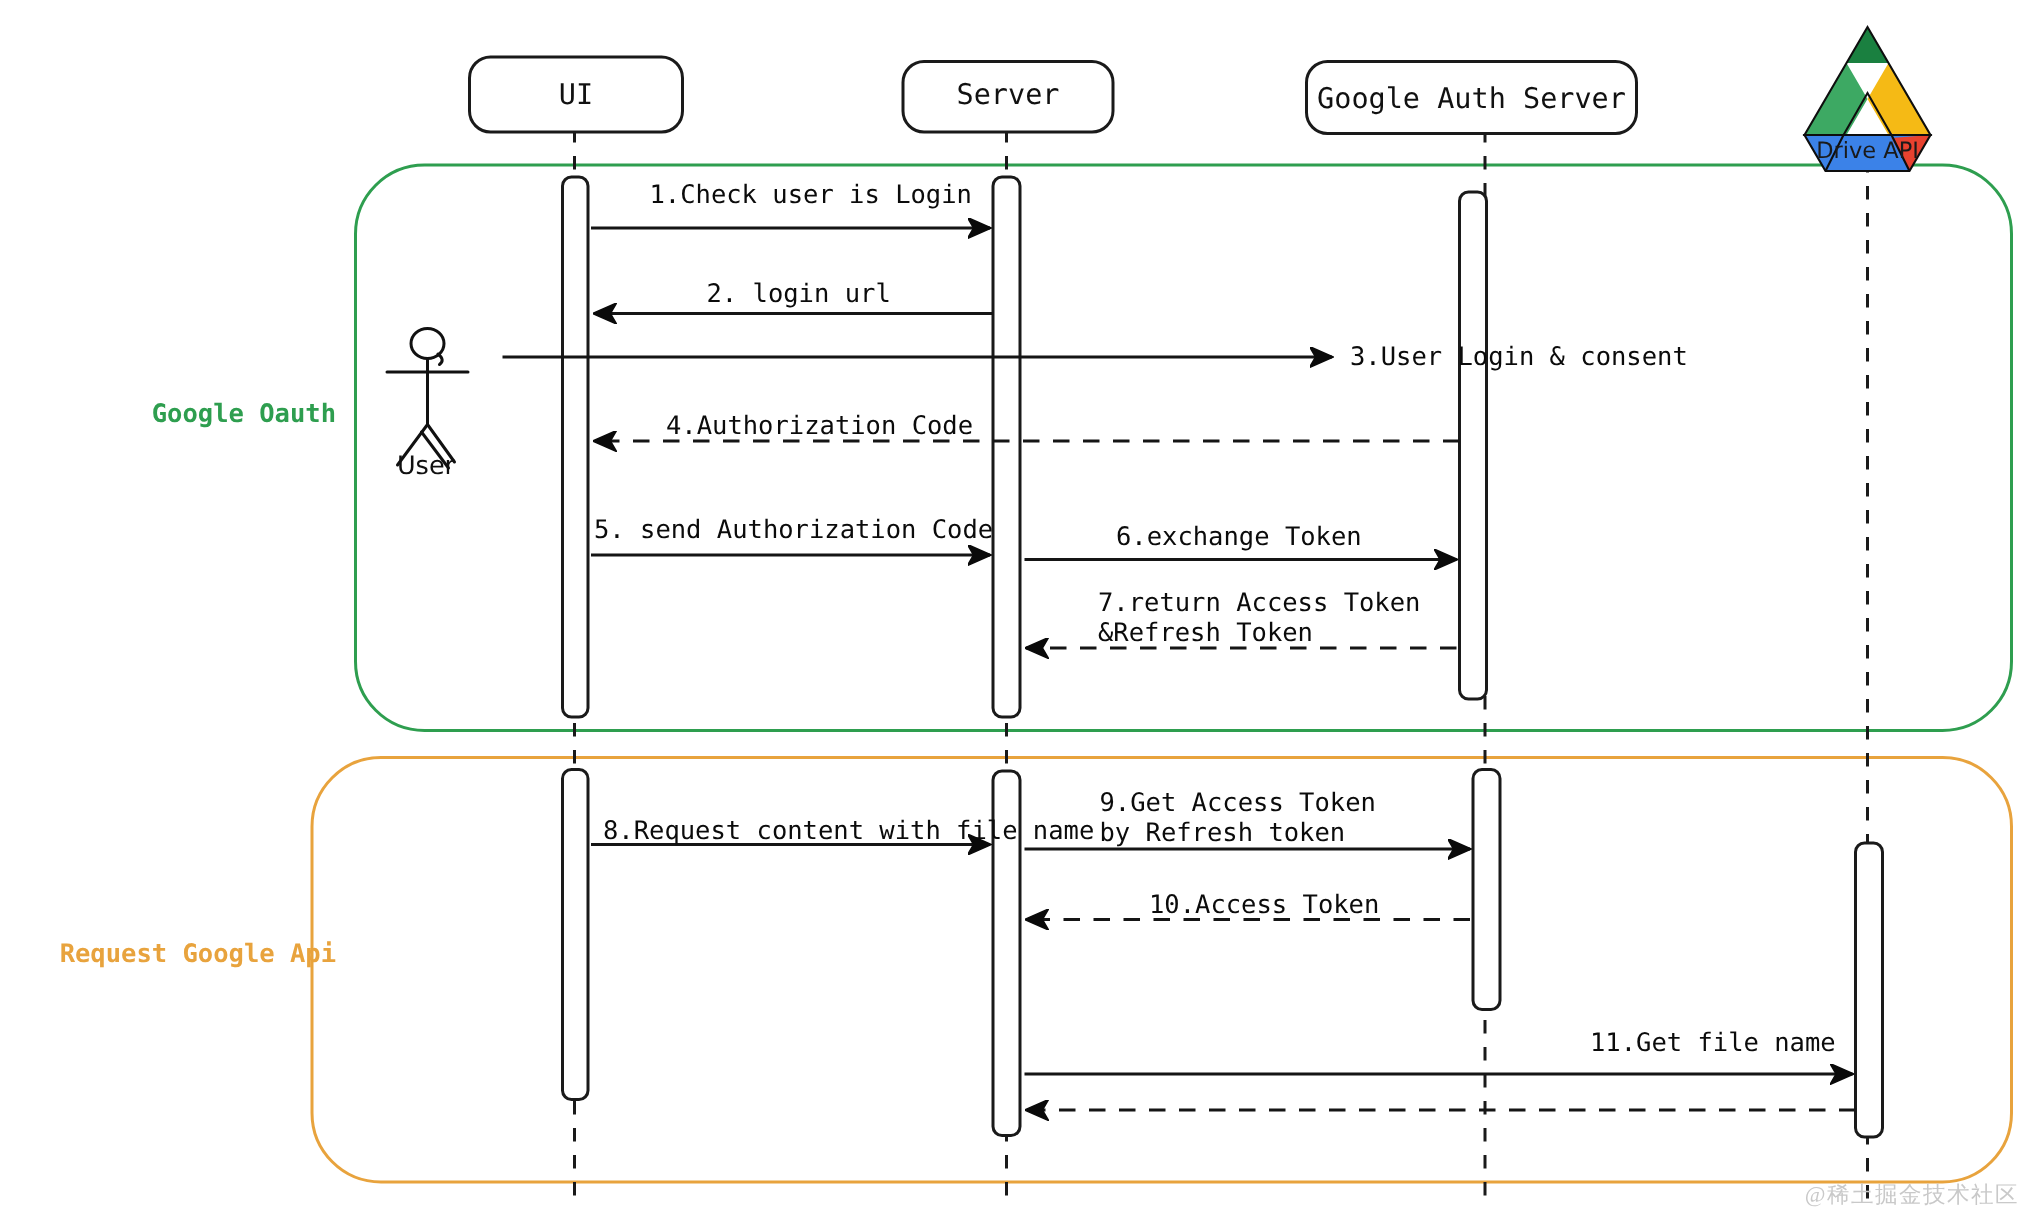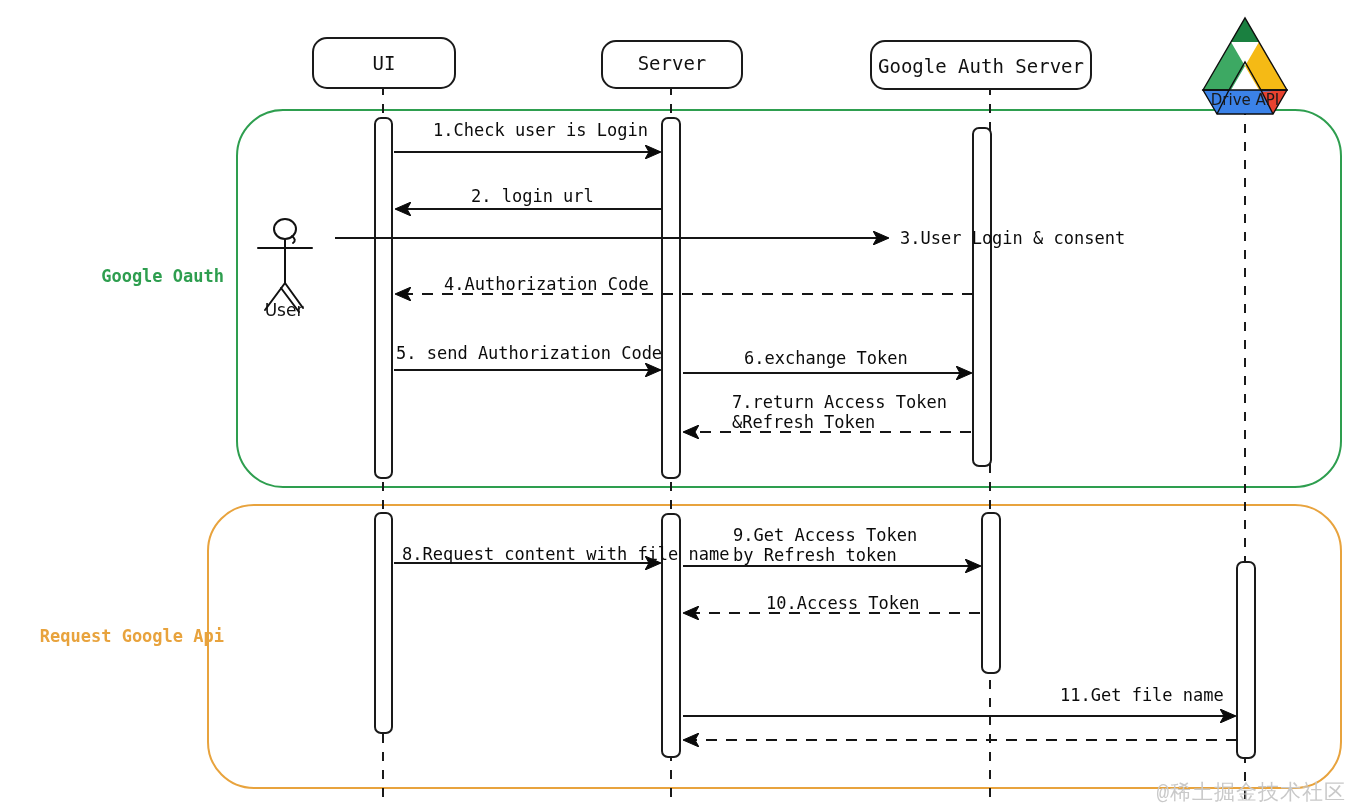--- a/index.html
+++ b/index.html
@@ -51,22 +51,22 @@
   .actor-name {
     font-family: "DejaVu Sans", "Liberation Sans", sans-serif;
     font-size: 17px;
     fill: #111;
     text-anchor: middle;
   }
   .watermark {
     position: absolute;
     right: 14px;
     bottom: 6px;
-    font-family: Liberation Mono, monospace;
-    font-size: 21px;
+    font-family: Liberation Serif, serif;
+    font-size: 15px;
     color: #c9c9c9;
     letter-spacing: 1px;
     white-space: nowrap;
   }
   .box-fill { fill: #ffffff; stroke: #1a1a1a; stroke-width: 2; }
   .act-bar { fill: #ffffff; stroke: #1a1a1a; stroke-width: 2; }
   .lifeline { stroke: #1a1a1a; stroke-width: 2; stroke-dasharray: 9 9; fill: none; }
   .msg-solid { stroke: #151515; stroke-width: 2; fill: none; }
   .msg-dash { stroke: #151515; stroke-width: 2; fill: none; stroke-dasharray: 11 9; }
   .head { fill: #0a0a0a; stroke: #0a0a0a; stroke-width: 1; }

